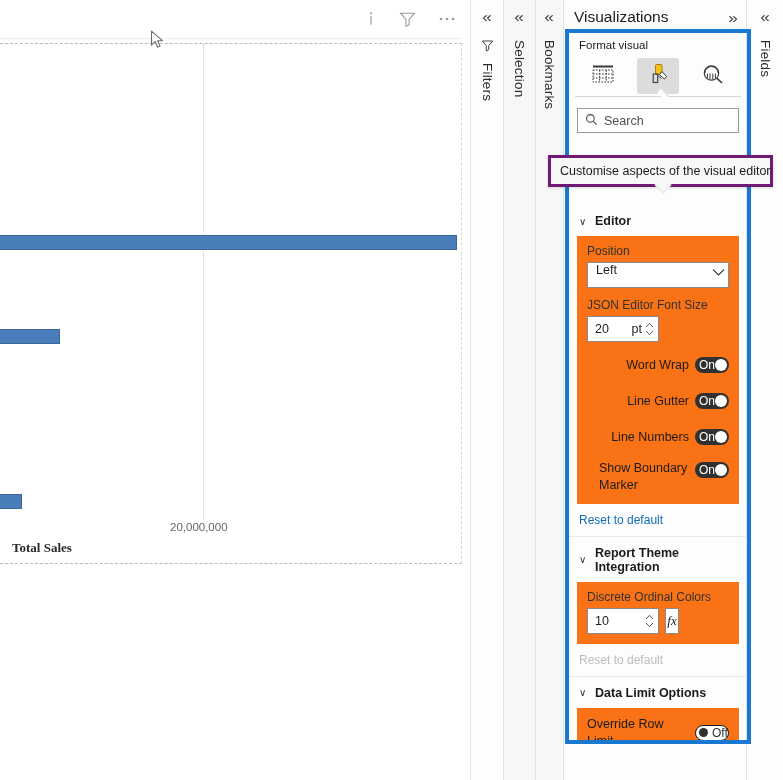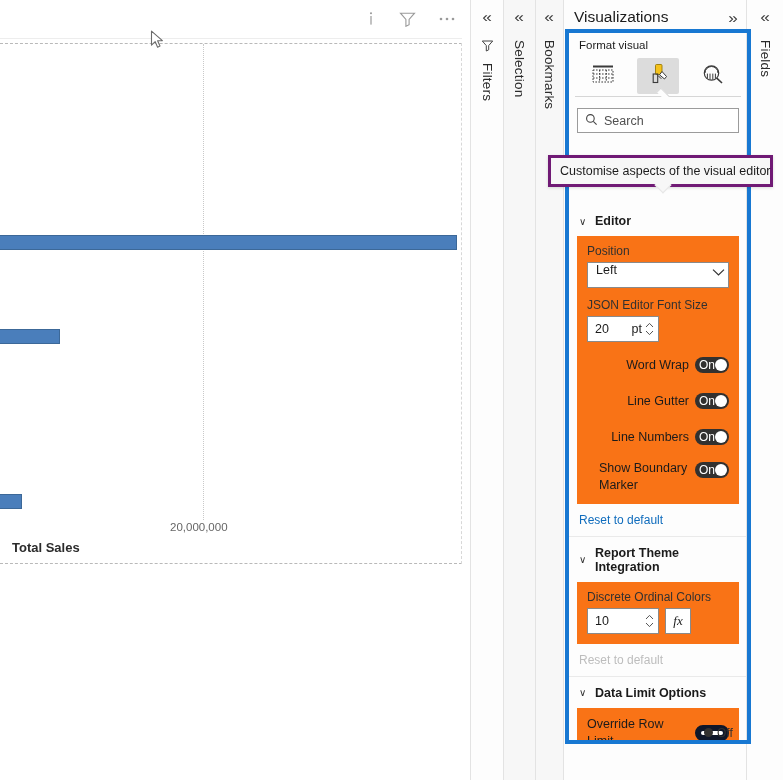--- a/index.html
+++ b/index.html
@@ -182,30 +182,30 @@
   .toggle {
     width: 34px; height: 16px; border-radius: 9px; background: #323130;
     position: relative; flex: 0 0 auto; cursor: pointer;
     display:flex; align-items:center;
   }
   .toggle .tg-text { font-size: 12px; color: #fff; margin-left: 4px; letter-spacing:0; }
   .toggle .knob {
     position: absolute; right: 2px; width: 12px; height: 12px;
     border-radius: 50%; background: #fff;
   }
-  .toggle.off { background: #fff; border: 6px solid #0f172a; width: 34px; height: 16px; }
+  .toggle.off { background: #fff; border: 1px solid #0f172a; width: 34px; height: 16px; }
   .toggle.off .tg-text { color:#323130; margin-left: 16px; }
   .toggle.off .knob { background: #323130; left: 3px; right: auto; width: 9px; height: 9px; }
   .reset {
     font-size: 12px; color: #0f6cbd; padding: 9px 0 9px 10px; cursor: pointer;
   }
   .reset.disabled { color: #bdbdbd; cursor: default; }
   .divider { height: 1px; background: #eaeaea; margin: 0 0 0 0; }
   .fx-btn {
-    width: 26px; height: 26px; border: 1px solid #8a8a8a; background: #fff;
+    width: 14px; height: 26px; border: 1px solid #8a8a8a; background: #fff;
     display:flex; align-items:center; justify-content:center;
     font-family: "Liberation Serif", serif; font-style: italic;
     font-size: 13px; color: #1b1b1b; margin-left: 6px; cursor: pointer;
   }
   .inline { display:flex; align-items:center; }
 
   
   .fields-pane {
     position: absolute; left: 746px; top: 0; width: 37px; height: 780px;
     background: #fdfdfd; border-left: 1px solid #e3e3e3;
@@ -246,21 +246,21 @@
     <div class="chart-plot">
       <div class="gridline" style="left:203px;"></div>
       <div class="bar" style="left:-4px; top:191px; width:461px;"></div>
       <div class="bar" style="left:-4px; top:285px; width:64px;"></div>
       <div class="bar" style="left:-4px; top:450px; width:26px;"></div>
 
     </div>
 
     <span class="axis-tick-label" style="left:170px; top:521px;">20,000,000</span>
 
-    <span class="axis-title" style="left:12px; top:540px;">Total Sales</span>
+    <span class="axis-title" style="left:12px; top:540px;font-family:Liberation Serif, serif;">Total Sales</span>
 
     <span class="cursor-arrow" style="left:150px; top:30px;">
       <svg width="16" height="20" viewBox="0 0 16 20">
         <path d="M1.5 1.2 L1.5 15.2 L5.2 11.6 L7.6 17.2 L10 16.1 L7.6 10.8 L12.4 10.6 Z" fill="#ffffff" stroke="#6b6b6b" stroke-width="1.1" stroke-linejoin="round"></path>
       </svg>
     </span>
   </div>
 
   <div class="vpane white" style="left:470px; width:33px;">
     <span class="chev">«</span>

